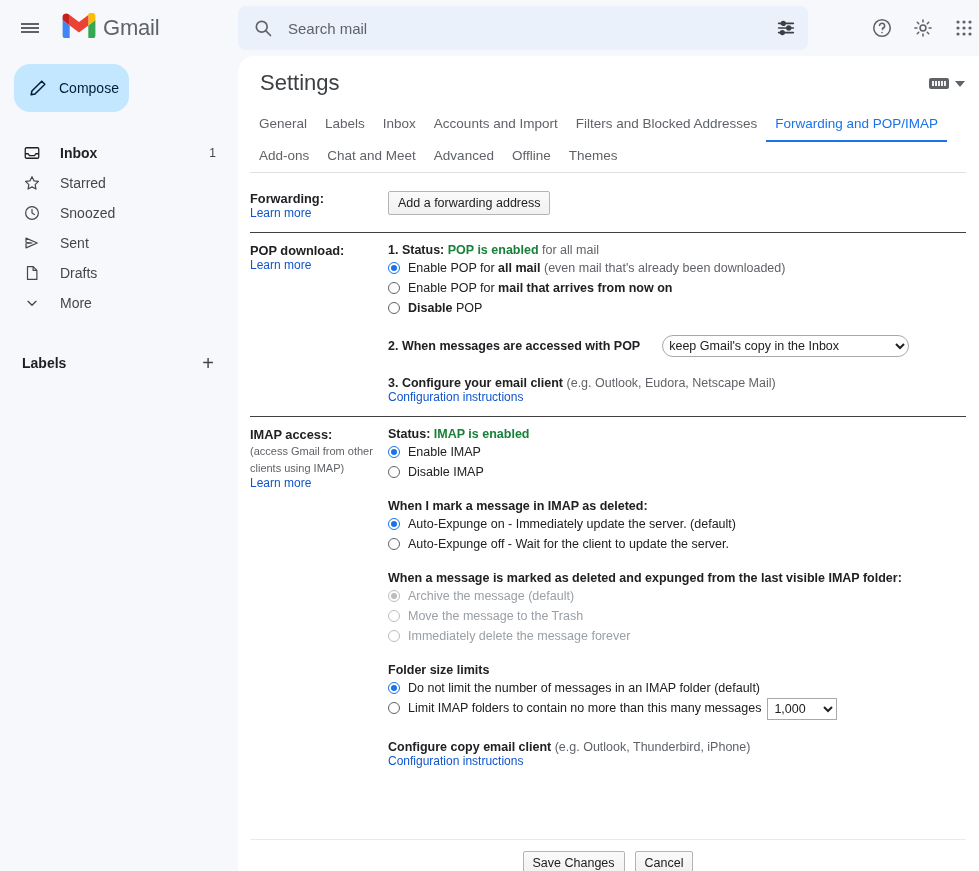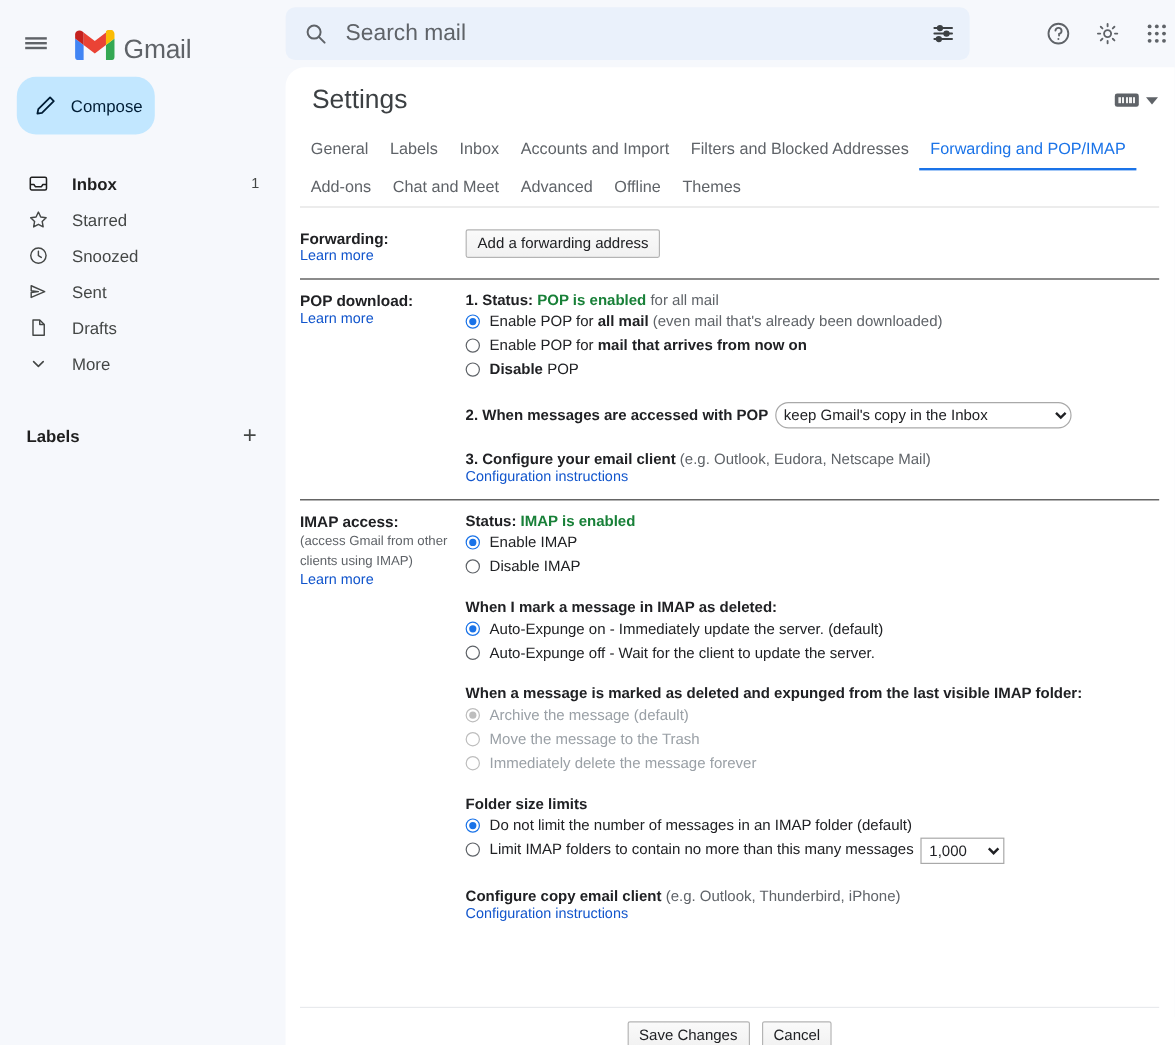--- a/index.html
+++ b/index.html
@@ -8,21 +8,21 @@
     width: 979px; height: 871px;
     background: #f6f8fc;
     font-family: "Liberation Sans", sans-serif;
     overflow: hidden;
   }
   body { position: relative; }
 
   
   #topbar {
     position: absolute; top: 0; left: 0; width: 979px; height: 56px;
-    display: flex; align-items: flex-end; background: #f6f8fc;
+    display: flex; align-items: center; background: #f6f8fc;
   }
   #hamburger {
     width: 40px; height: 40px; margin-left: 10px;
     display: flex; align-items: center; justify-content: center;
     border-radius: 50%; cursor: pointer;
   }
   #hamburger span { display: block; width: 18px; height: 2px; background: #5f6368; margin: 2px 0; }
   #brand {
     display: flex; align-items: center; margin-left: 12px; gap: 7px;
   }
@@ -30,21 +30,21 @@
 
   #searchwrap {
     position: absolute; left: 238px; top: 6px;
     width: 570px; height: 44px;
     background: #eaf1fb; border-radius: 8px;
     display: flex; align-items: center;
   }
   #search-icon { margin-left: 14px; width: 22px; height: 22px; color:#5f6368; display:flex; align-items:center; justify-content:center;}
   #search-input {
     flex: 1; border: none; outline: none; background: transparent;
-    font-size: 19px; color: #202124; margin-left: 12px;
+    font-size: 15px; color: #202124; margin-left: 12px;
     font-family: "Liberation Sans", sans-serif;
   }
   #search-input::placeholder { color: #5f6368; }
   #search-options {
     width: 44px; height: 44px; border-radius: 8px;
     display: flex; align-items: center; justify-content: center; cursor: pointer;
   }
   .topicon {
     position: absolute; top: 10px; width: 36px; height: 36px;
     display: flex; align-items: center; justify-content: center;
@@ -391,21 +391,21 @@
         </div>
         <div class="radio-row">
           <span class="radio"></span>
           <span class="rtext"><span>Enable POP for </span><b>mail that arrives from now on</b><span class="muted"></span></span>
         </div>
         <div class="radio-row">
           <span class="radio"></span>
           <span class="rtext"><span></span><b>Disable</b><span> POP</span></span>
         </div>
 
-        <div style="margin-top:18px;display:flex;align-items:center;gap:6px;">
+        <div style="margin-top:18px;display:flex;align-items:center;gap:22px;">
           <span class="hdr">2. When messages are accessed with POP</span>
           <select class="gsel" id="pop-select">
             <option>keep Gmail's copy in the Inbox</option>
             <option>mark Gmail's copy as read</option>
             <option>archive Gmail's copy</option>
             <option>delete Gmail's copy</option>
           </select>
         </div>
 
         <div style="margin-top:19px;">

